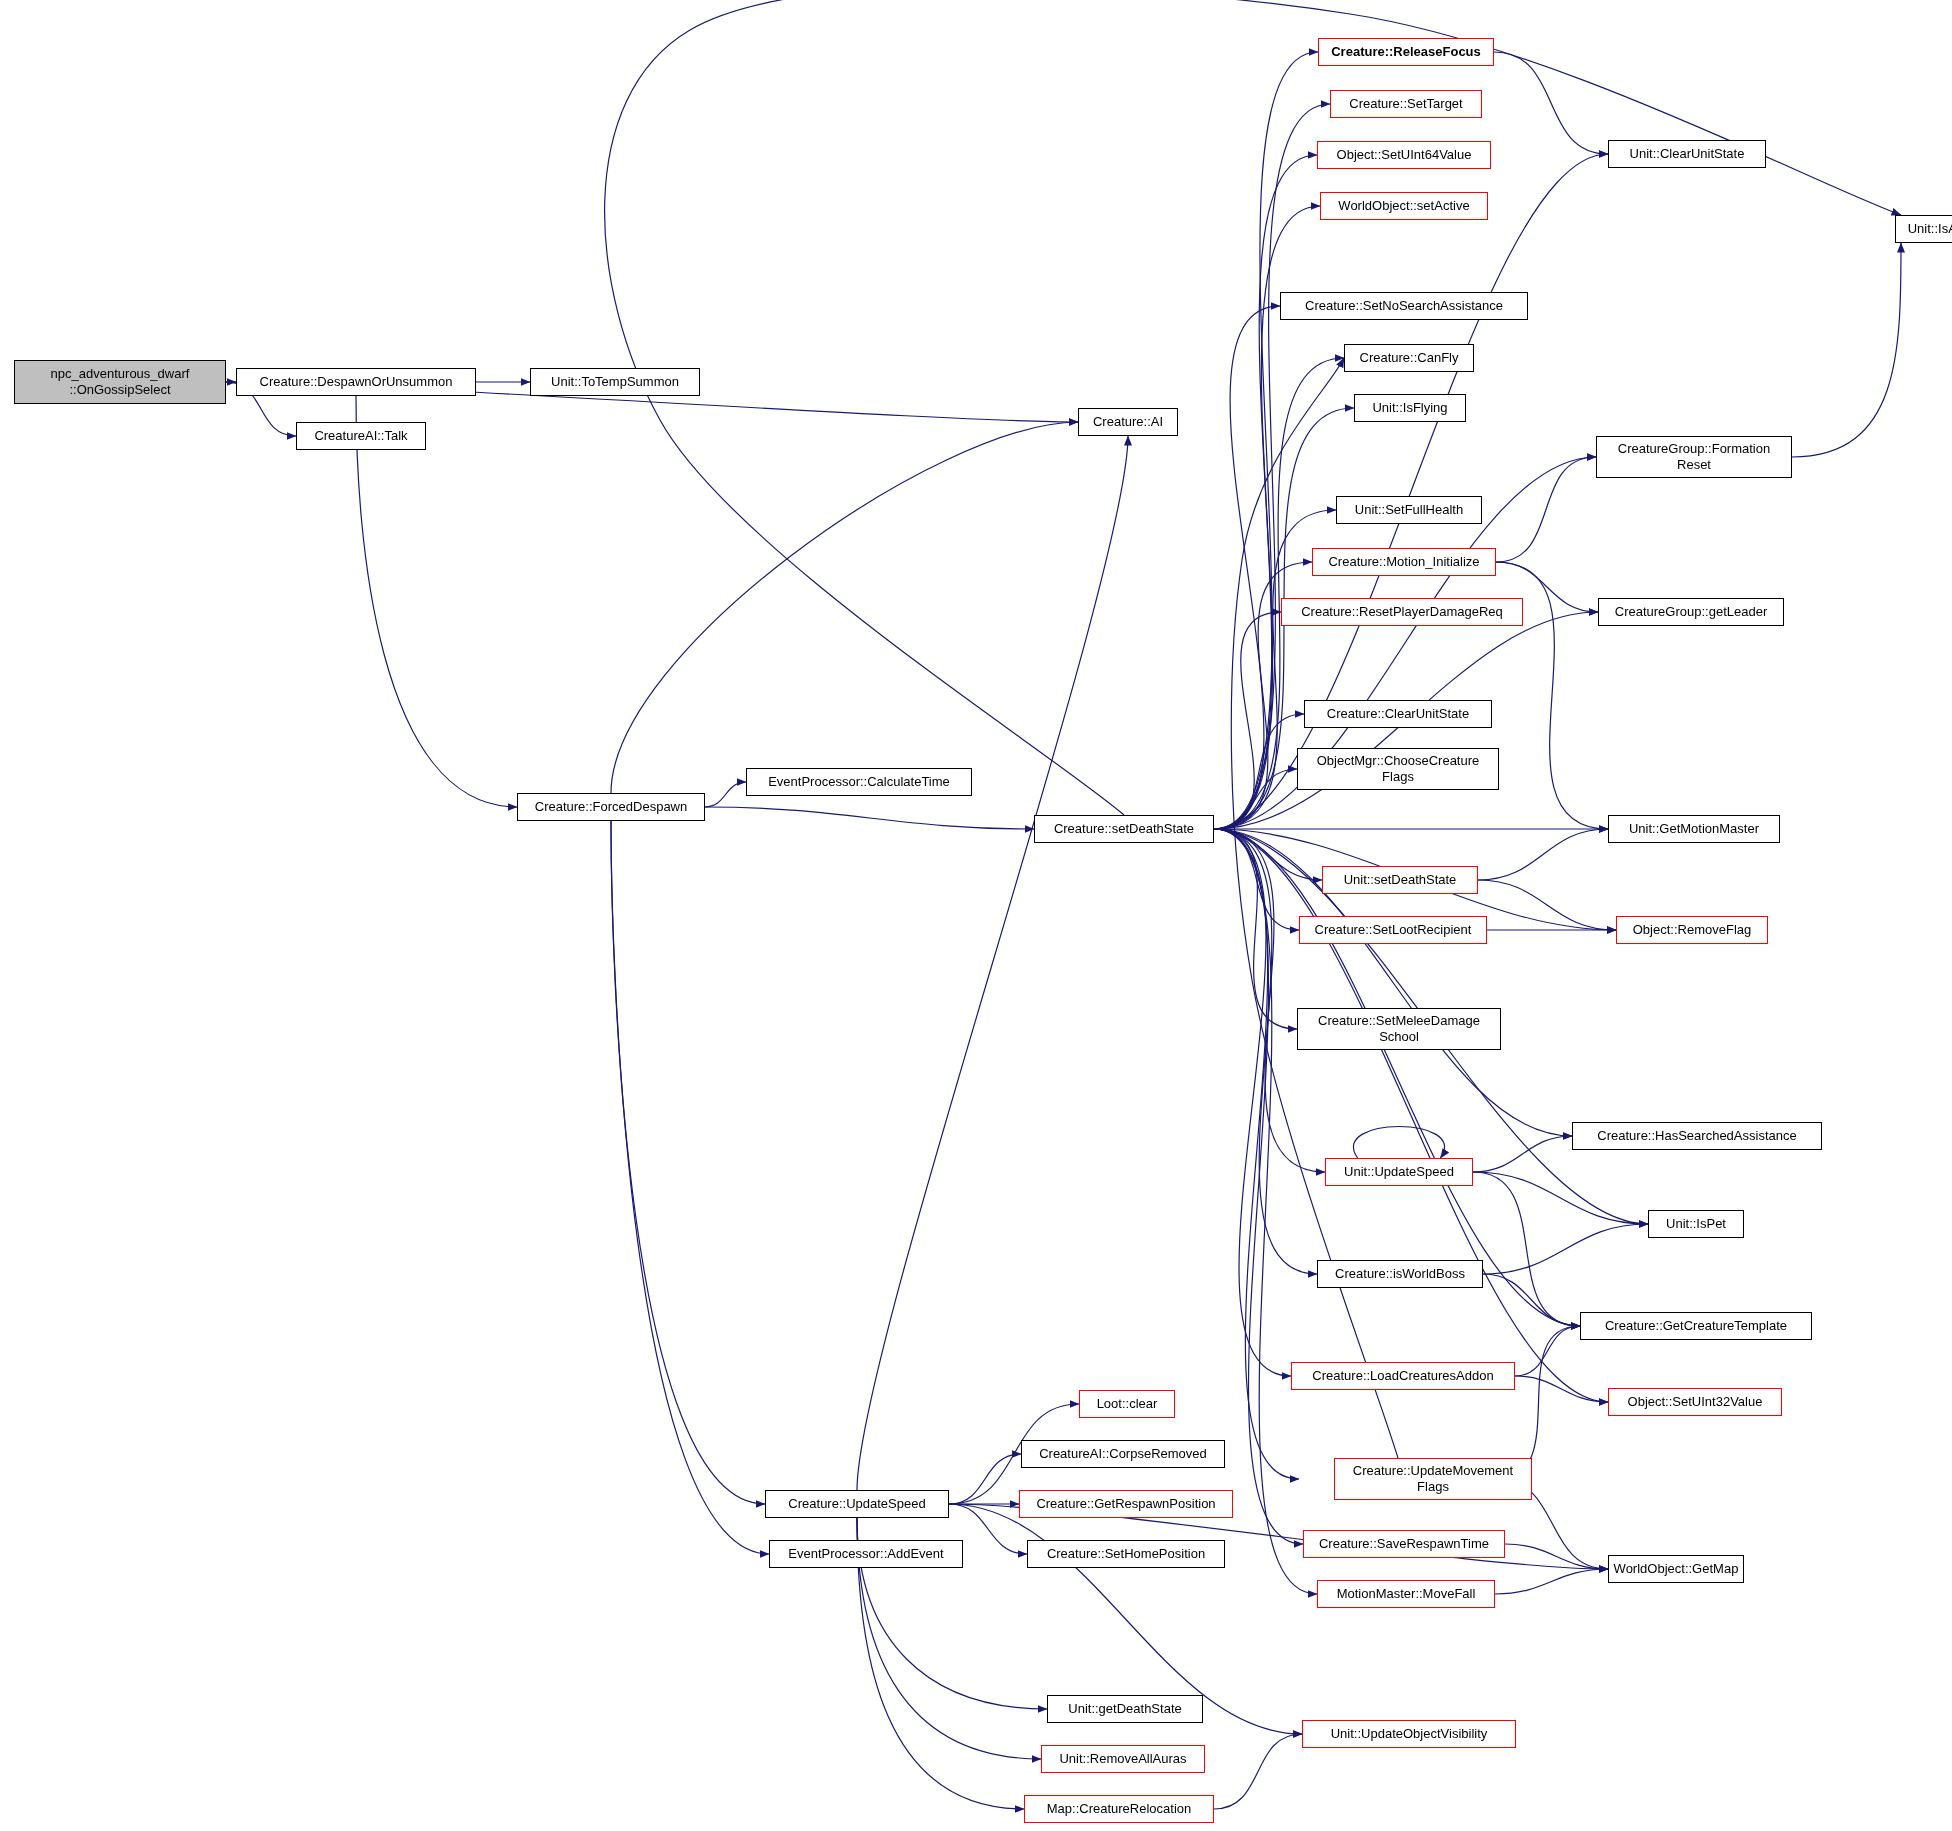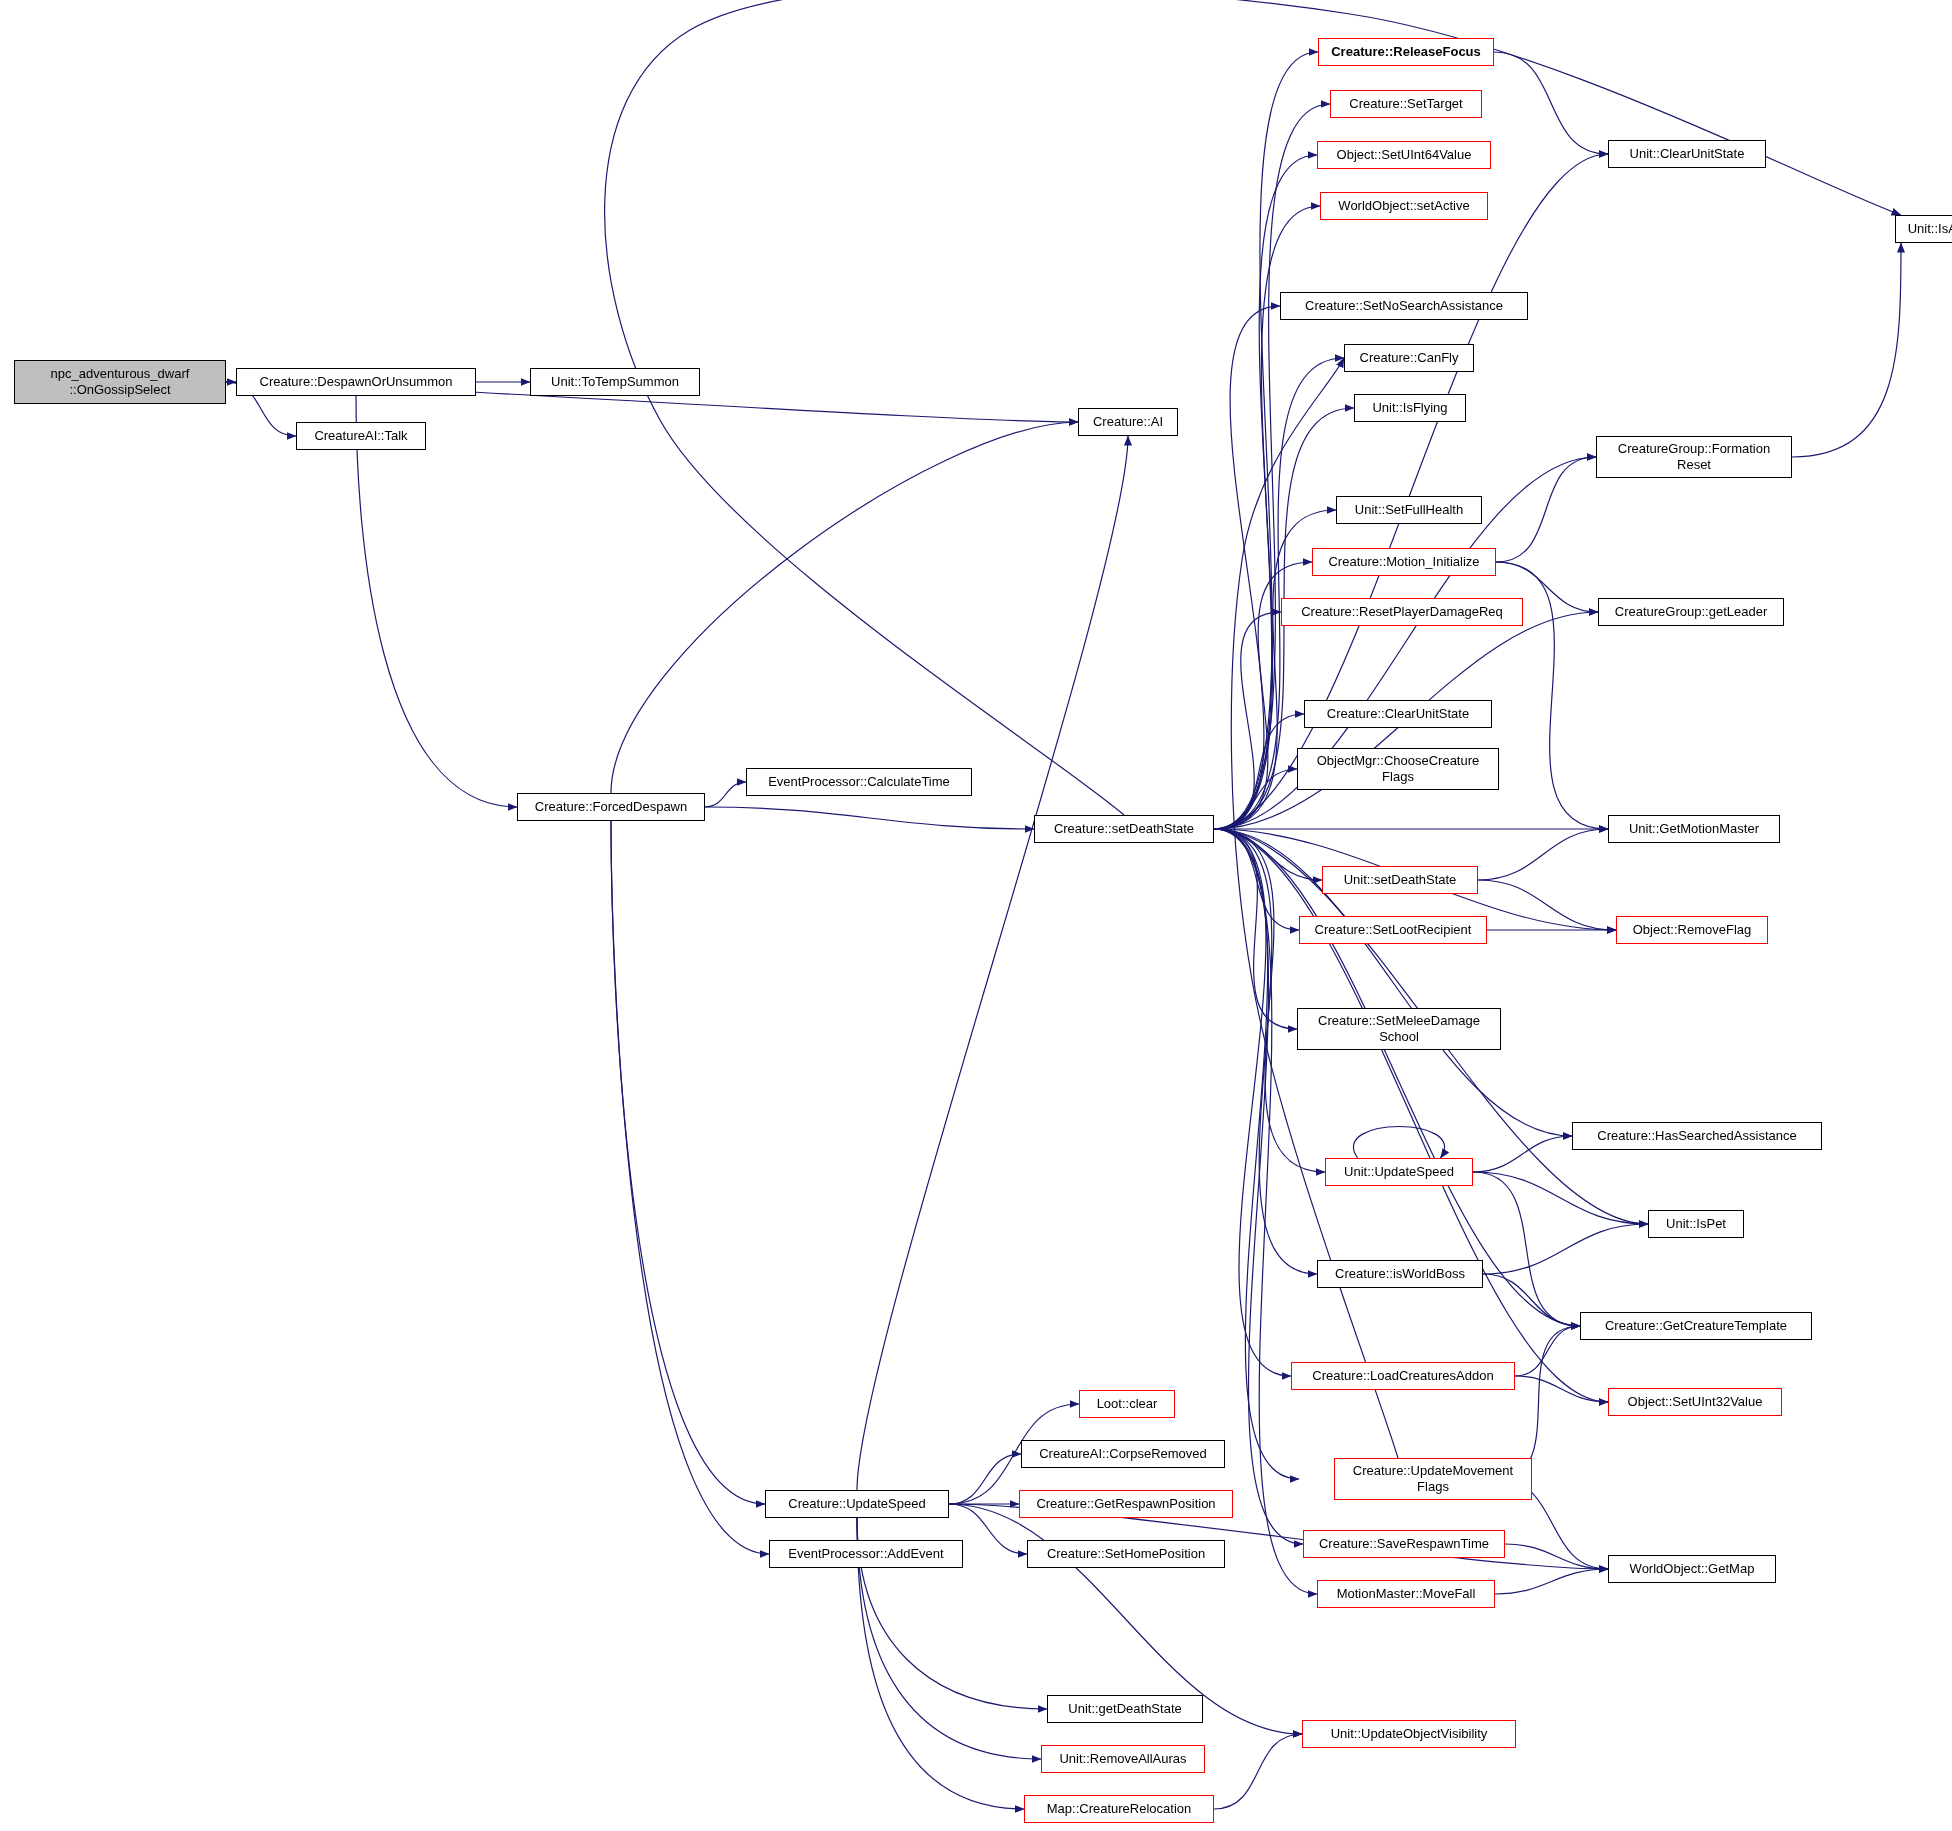--- a/index.html
+++ b/index.html
@@ -207,21 +207,21 @@
     <div class="node" style="left: 1299px; top: 1458px; width: 198px; height: 42px; border-color: rgb(255, 0, 0); background: rgb(255, 255, 255); margin-left: 35px;">
       <div class="nline">Creature::UpdateMovement</div>
       <div class="nline">Flags</div>
     </div>
     <div class="node" style="left: 1303px; top: 1530px; width: 202px; height: 28px; border-color: rgb(255, 0, 0); background: rgb(255, 255, 255);">
       <div class="nline">Creature::SaveRespawnTime</div>
     </div>
     <div class="node" style="left: 1317px; top: 1580px; width: 178px; height: 28px; border-color: rgb(255, 0, 0); background: rgb(255, 255, 255);">
       <div class="nline">MotionMaster::MoveFall</div>
     </div>
-    <div class="node" style="left: 1608px; top: 1555px; width: 168px; height: 28px; border-color: rgb(0, 0, 0); background: rgb(255, 255, 255); align-items: center;">
+    <div class="node" style="left: 1608px; top: 1555px; width: 136px; height: 28px; border-color: rgb(0, 0, 0); background: rgb(255, 255, 255); align-items: center;">
       <div class="nline">WorldObject::GetMap</div>
     </div>
     <div class="node" style="left: 746px; top: 768px; width: 226px; height: 28px; border-color: rgb(0, 0, 0); background: rgb(255, 255, 255);">
       <div class="nline">EventProcessor::CalculateTime</div>
     </div>
     <div class="node" style="left: 517px; top: 793px; width: 188px; height: 28px; border-color: rgb(0, 0, 0); background: rgb(255, 255, 255);">
       <div class="nline">Creature::ForcedDespawn</div>
     </div>
     <div class="node" style="left: 1079px; top: 1390px; width: 96px; height: 28px; border-color: rgb(255, 0, 0); background: rgb(255, 255, 255);">
       <div class="nline">Loot::clear</div>

